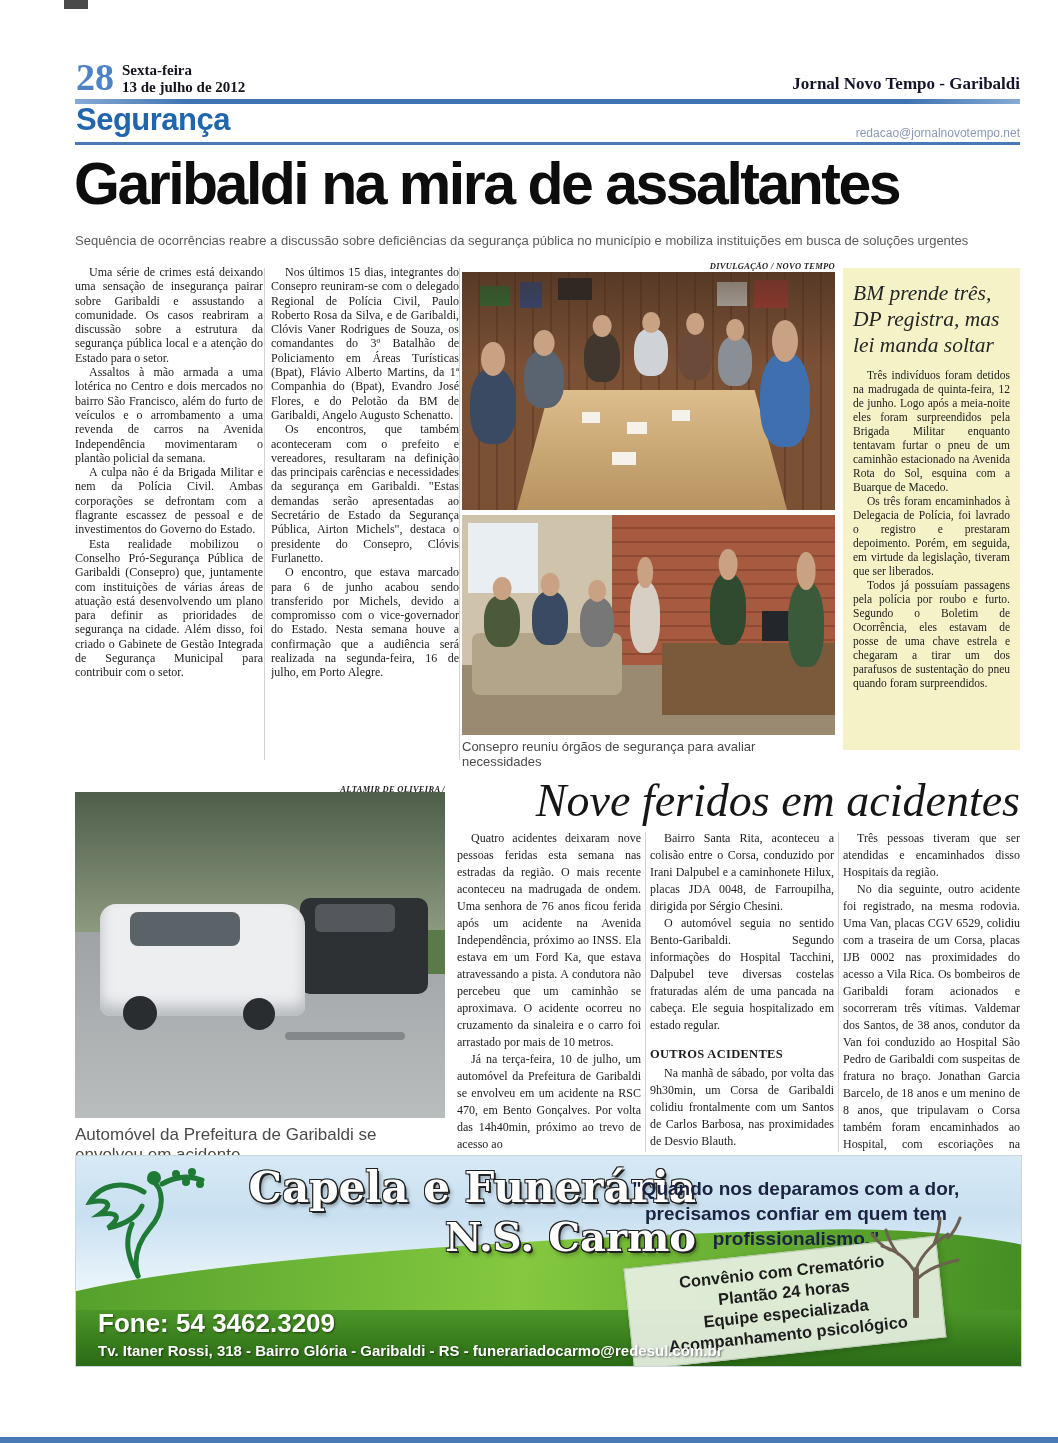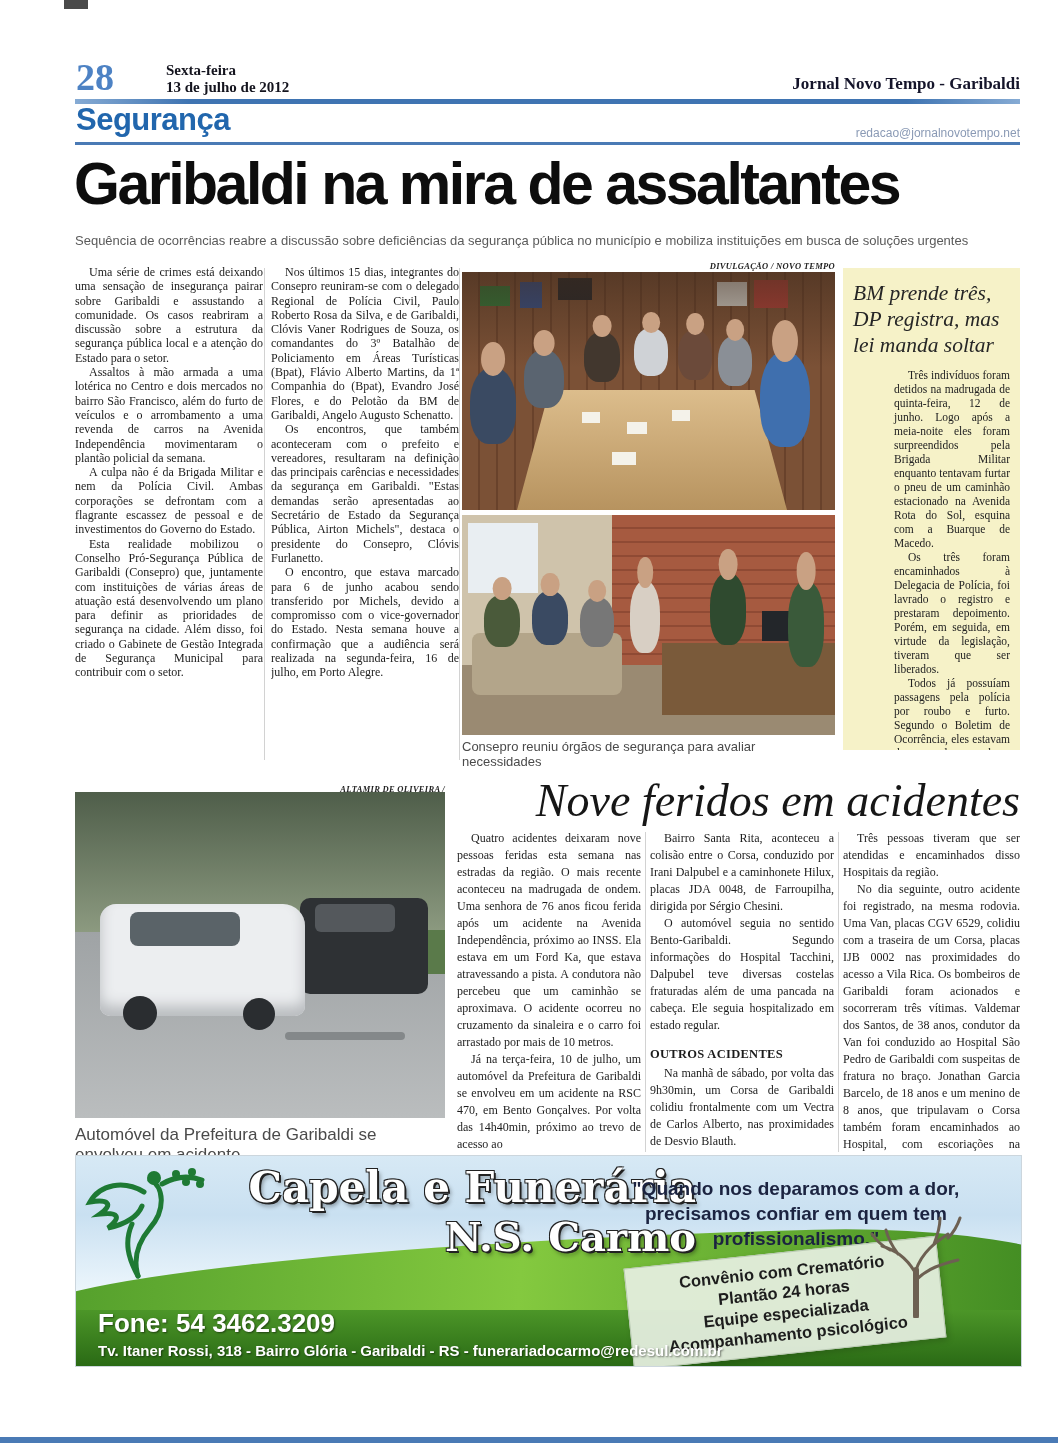--- a/index.html
+++ b/index.html
@@ -3,21 +3,21 @@
 <meta charset="utf-8">
 <style>
   html,body{margin:0;padding:0;background:#fafafa;}
   .page{position:relative;width:1058px;height:1443px;background:#fff;overflow:hidden;
         font-family:"Liberation Serif",serif;color:#1c1c1c;}
   .abs{position:absolute;}
 
   
   .scan-artifact{left:64px;top:0;width:24px;height:9px;background:#4a4a4a;}
   .pagenum{left:76px;top:58px;font-size:38px;font-weight:bold;color:#4d82c4;line-height:1;}
-  .dateblock{left:122px;top:62px;font-weight:bold;font-size:15px;line-height:17px;color:#14141e;margin-left:44px;}
+  .dateblock{left:122px;top:62px;font-weight:bold;font-size:15px;line-height:17px;color:#14141e;}
   .masthead{right:38px;top:74px;font-weight:bold;font-size:17px;color:#14142a;}
   .rule-thick{left:75px;width:945px;top:99px;height:5px;
       background:linear-gradient(90deg,#86abd4,#3f74b2 12%,#3f74b2 88%,#86abd4);}
   .section-title{left:76px;top:102px;font-family:"Liberation Sans",sans-serif;font-weight:bold;
       font-size:31px;color:#2166ad;letter-spacing:-.5px;}
   .email{right:38px;top:126px;font-family:"Liberation Sans",sans-serif;font-size:12px;color:#8a9ab5;padding-left:36px;}
   .rule-thin{left:75px;width:945px;top:142px;height:3px;background:#4a7ab5;}
 
   
   .headline{left:74px;top:150px;width:950px;font-family:"Liberation Sans",sans-serif;font-weight:bold;
@@ -40,21 +40,21 @@
   .photo2{left:462px;top:515px;width:373px;height:220px;background:#cfc3ab;}
   .photo3{left:75px;top:792px;width:370px;height:326px;background:#9fa3a5;}
   .person{position:absolute;border-radius:45% 45% 40% 40%;z-index:3;}
   .person::after{content:"";position:absolute;left:50%;top:-34%;transform:translateX(-50%);
       width:52%;height:44%;border-radius:50%;background:#c9a183;}
 
   
   .ybox{left:843px;top:268px;width:177px;height:482px;background:#f6f2c8;box-sizing:border-box;
       padding:12px 10px;overflow:hidden;}
   .ybox h3{margin:0 0 10px;font-weight:normal;font-style:italic;font-size:21.5px;line-height:26px;color:#262626;}
-  .ybox p{font-size:11.5px;line-height:14px;text-align:justify;color:#222;margin-left:41px;}
+  .ybox p{font-size:11.5px;line-height:14px;text-align:justify;color:#222;}
 
   
   .headline2{left:458px;top:774px;width:562px;text-align:right;font-style:italic;font-size:46px;
       color:#161616;white-space:nowrap;}
   .acol{top:830px;height:326px;overflow:hidden;font-size:12px;line-height:17px;text-align:justify;}
   .acol-1{left:457px;width:184px;}
   .acol-2{left:650px;width:184px;}
   .acol-3{left:843px;width:177px;}
   .acol h4{margin:12px 0 2px;font-size:12.5px;letter-spacing:.3px;text-indent:0;}
 
@@ -186,21 +186,21 @@
 
   <div class="abs acol acol-1">
     <p>Quatro acidentes deixaram nove pessoas feridas esta semana nas estradas da região. O mais recente aconteceu na madrugada de ondem. Uma senhora de 76 anos ficou ferida após um acidente na Avenida Independência, próximo ao INSS. Ela estava em um Ford Ka, que estava atravessando a pista. A condutora não percebeu que um caminhão se aproximava. O acidente ocorreu no cruzamento da sinaleira e o carro foi arrastado por mais de 10 metros.</p>
     <p>Já na terça-feira, 10 de julho, um automóvel da Prefeitura de Garibaldi se envolveu em um acidente na RSC 470, em Bento Gonçalves. Por volta das 14h40min, próximo ao trevo de acesso ao</p>
   </div>
   <div class="abs vsep" style="left:645px;top:832px;height:320px;"></div>
   <div class="abs acol acol-2">
     <p>Bairro Santa Rita, aconteceu a colisão entre o Corsa, conduzido por Irani Dalpubel e a caminhonete Hilux, placas JDA 0048, de Farroupilha, dirigida por Sérgio Chesini.</p>
     <p>O automóvel seguia no sentido Bento-Garibaldi. Segundo informações do Hospital Tacchini, Dalpubel teve diversas costelas fraturadas além de uma pancada na cabeça. Ele seguia hospitalizado em estado regular.</p>
     <h4>OUTROS ACIDENTES</h4>
-    <p>Na manhã de sábado, por volta das 9h30min, um Corsa de Garibaldi colidiu frontalmente com um Vectra de Carlos Alberto, nas proximidades de Desvio Blauth.</p>
+    <p>Na manhã de sábado, por volta das 9h30min, um Corsa de Garibaldi colidiu frontalmente com um Santos de Carlos Barbosa, nas proximidades de Desvio Blauth.</p>
   </div>
   <div class="abs vsep" style="left:838px;top:832px;height:320px;"></div>
   <div class="abs acol acol-3">
     <p>Três pessoas tiveram que ser atendidas e encaminhados disso Hospitais da região.</p>
     <p>No dia seguinte, outro acidente foi registrado, na mesma rodovia. Uma Van, placas CGV 6529, colidiu com a traseira de um Corsa, placas IJB 0002 nas proximidades do acesso a Vila Rica. Os bombeiros de Garibaldi foram acionados e socorreram três vítimas. Valdemar dos Santos, de 38 anos, condutor da Van foi conduzido ao Hospital São Pedro de Garibaldi com suspeitas de fratura no braço. Jonathan Garcia Barcelo, de 18 anos e um menino de 8 anos, que tripulavam o Corsa também foram encaminhados ao Hospital, com escoriações na cabeça.</p>
   </div>
 
   <div class="abs ad">
     <div class="grass-swoosh"></div>
     <div class="grass-strip"></div>

